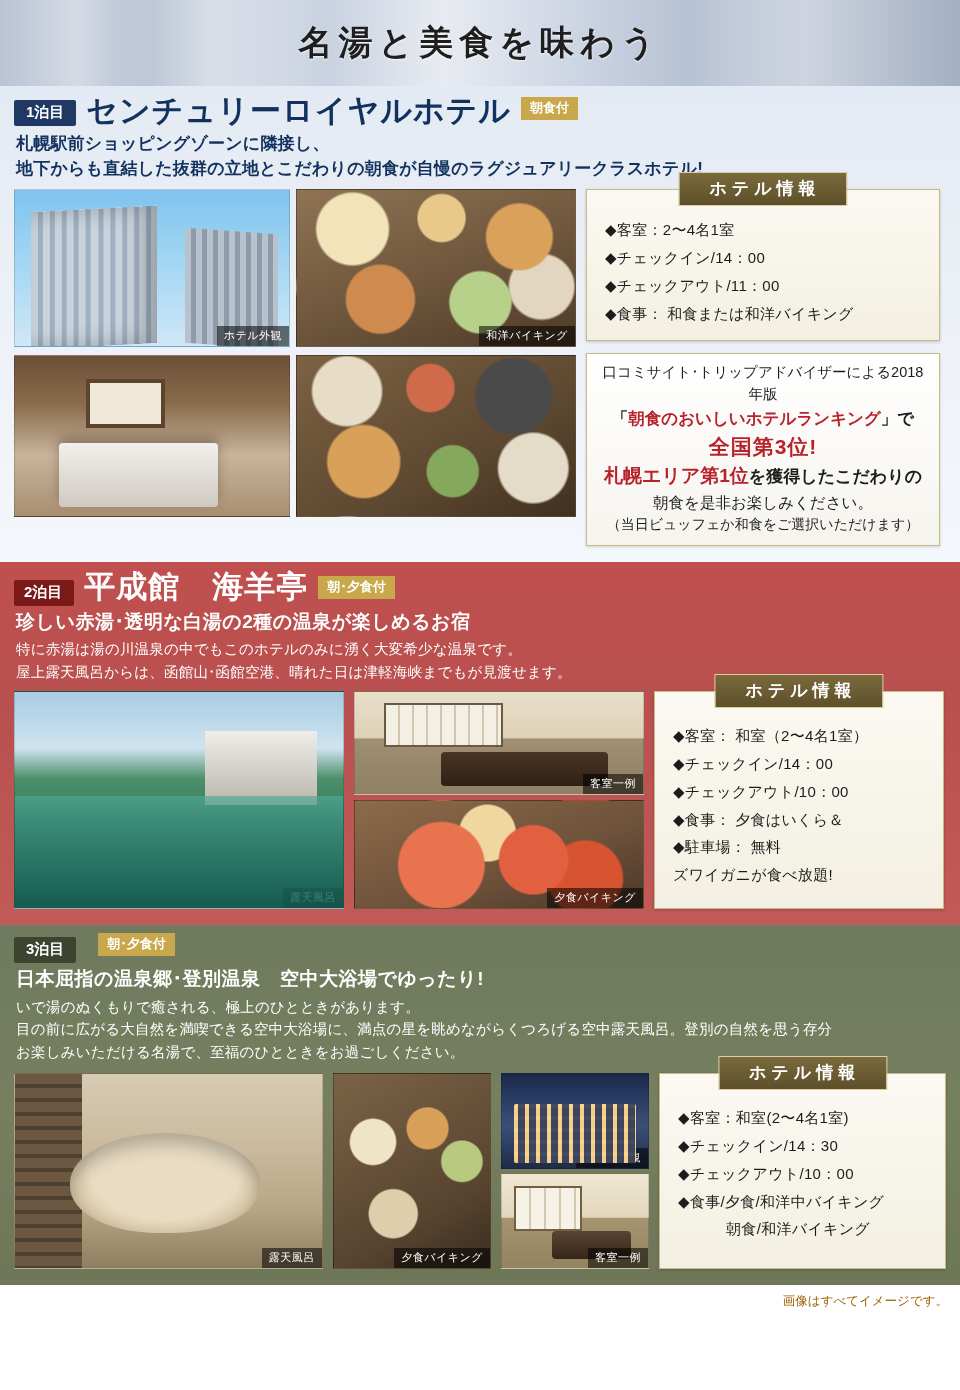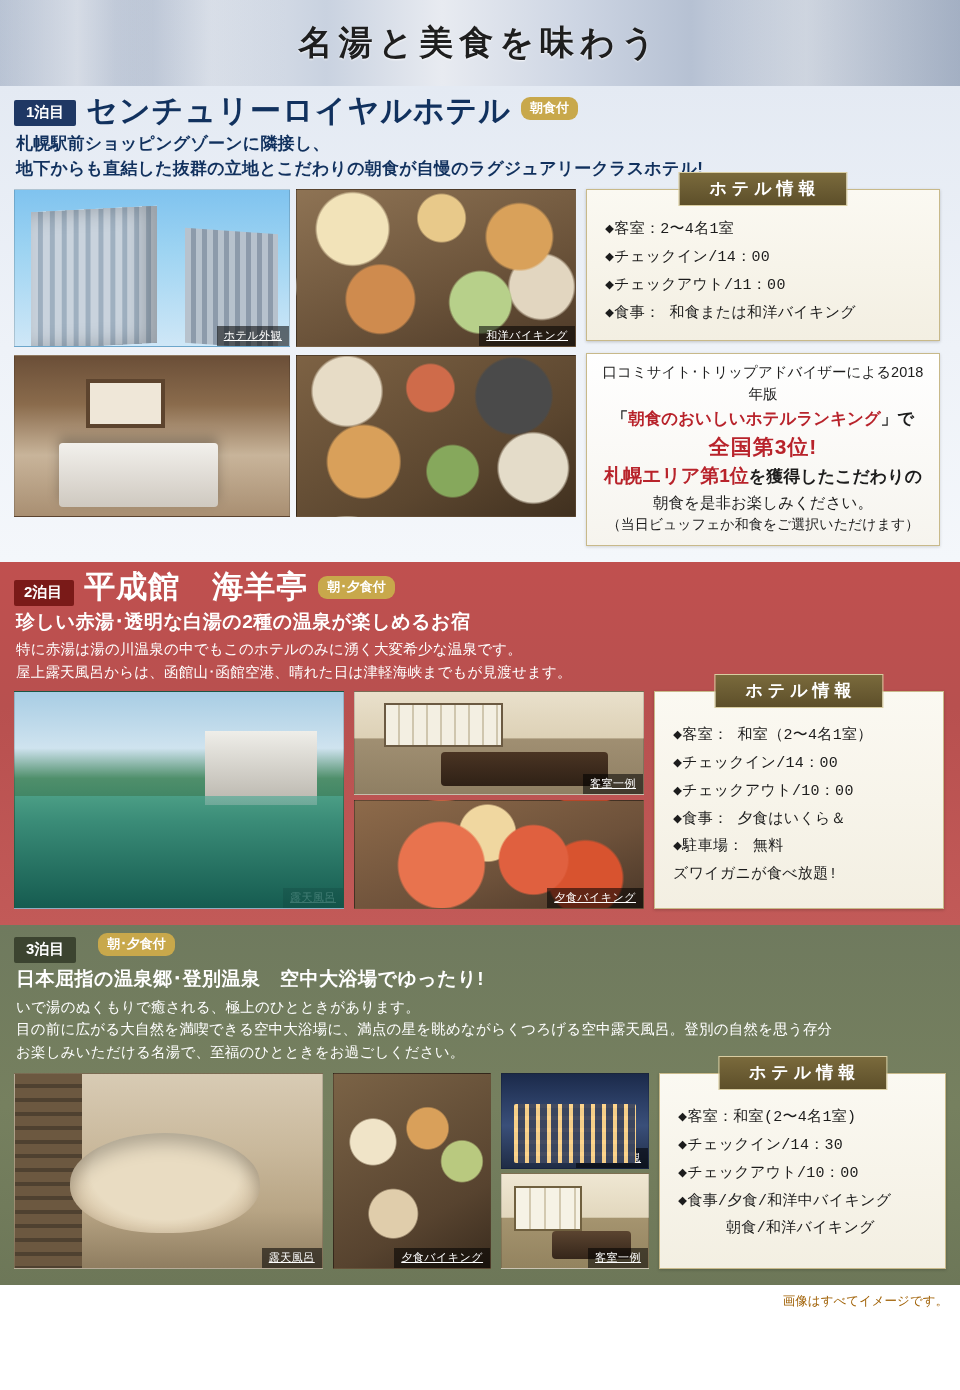--- a/index.html
+++ b/index.html
@@ -68,21 +68,21 @@
     font-family:"Liberation Serif","DejaVu Serif", serif;
     line-height:1.1;
   }
   .meal-tag {
     display:inline-block;
     background:#c8a84b;
     color:#fff;
     font-size:13px;
     font-weight:700;
     padding: 2px 9px 3px 9px;
-    border-radius:9px;
+    border-radius:0;
     margin-bottom: 5px;
     white-space:nowrap;
   }
   .sec2 .meal-tag { background:#c8a84b; }
   .sec3 .meal-tag { background:#c8a84b; }
 
   .lead {
     font-size: 17px;
     font-weight:700;
     color:#11315e;
@@ -111,21 +111,20 @@
     border:1px solid rgba(0,0,0,.15);
     background:#888;
   }
   .cap {
     position:absolute; right:0; bottom:0;
     background: rgba(0,0,0,.55);
     color:#fff;
     font-size: 11px;
     padding: 2px 7px 3px 7px;
     letter-spacing:.5px;
-    text-decoration:underline;
   }
 
   
   .ph-building {
     background:
       linear-gradient(180deg,#7fc3ef 0%,#9ed4f2 40%,#cfe7f7 100%);
   }
   .ph-building:after{
     content:"";position:absolute;left:6%;top:12%;width:46%;height:88%;
     background:
@@ -258,21 +257,20 @@
     border-radius:4px;
   }
 
   
   .info-panel {
     background: linear-gradient(180deg,#fbf9f2,#f3efe2);
     border:1px solid #c8b98a;
     box-shadow: 0 1px 3px rgba(0,0,0,.2);
     padding: 26px 24px 14px 18px;
     position:relative;
-    font-family:Liberation Mono, monospace;
   }
   .info-title {
     position:absolute;
     top:-1px; left:50%;
     transform: translate(-50%,-50%);
     background: linear-gradient(180deg,#7a6a3c,#5d4f2a);
     color:#fff;
     font-size: 17px;
     font-weight:700;
     letter-spacing: 5px;

